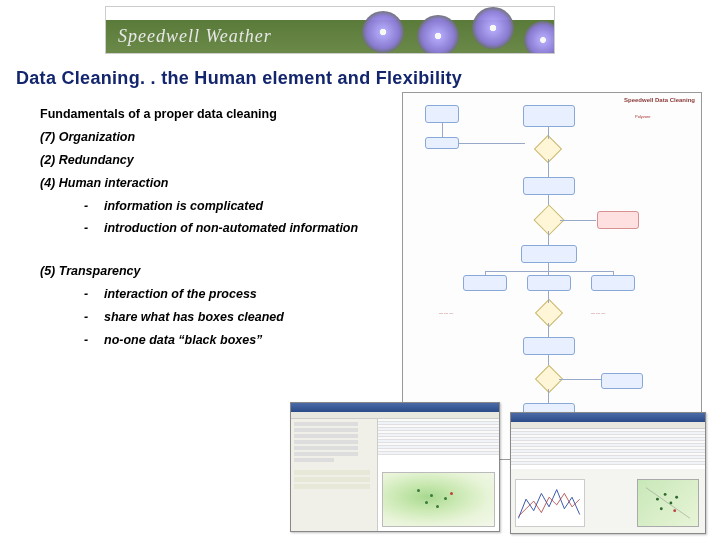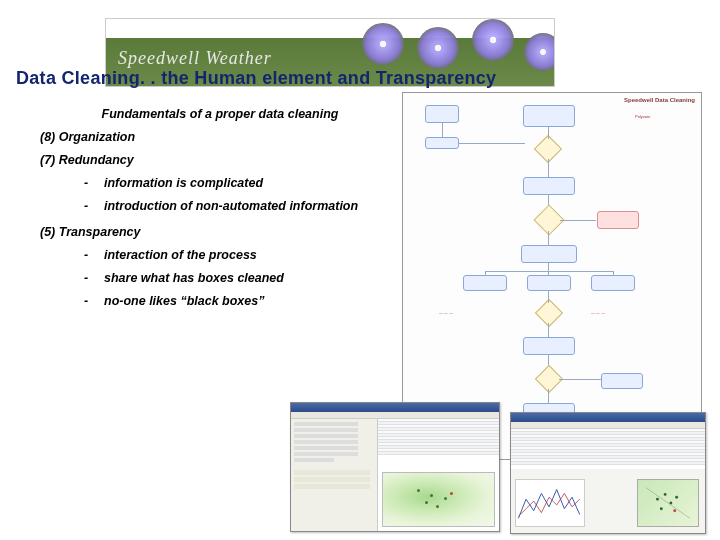--- a/index.html
+++ b/index.html
@@ -7,23 +7,23 @@
     width: 720px;
     height: 540px;
     background: #ffffff;
     font-family: Verdana, Arial, sans-serif;
     position: relative;
     overflow: hidden;
   }
   .logo-area {
     position: absolute;
     left: 105px;
-    top: 18px;
+    top: 6px;
     width: 450px;
-    height: 69px;
+    height: 48px;
     background: linear-gradient(to bottom, #ffffff 0%, #ffffff 28%, #5a7a3a 28%, #6b8a4a 100%);
     border: 1px solid #ccc;
     overflow: hidden;
   }
   .logo-band {
     display: flex;
     align-items: center;
     height: 100%;
     padding-left: 12px;
     position: relative;
@@ -64,24 +64,22 @@
     position: absolute;
     left: 40px;
     top: 100px;
     width: 360px;
     font-size: 12.5px;
     color: #000;
     line-height: 1.35;
   }
   .content .heading {
     font-weight: bold;
-    font-style: italic;
     margin-top: 6px;
     margin-bottom: 6px;
-    text-align: center;
   }
   .content .num {
     font-weight: bold;
     font-style: italic;
     margin-top: 6px;
   }
   .bullets {
     margin-left: 44px;
     margin-top: 4px;
   }
@@ -232,49 +230,50 @@
 <div class="logo-area">
   <div class="logo-band">
     <span class="logo-text">Speedwell Weather</span>
     <div class="flower f1"></div>
     <div class="flower f2"></div>
     <div class="flower f3"></div>
     <div class="flower f4"></div>
   </div>
 </div>
 
-<div class="title">Data Cleaning. . the Human element and Transparency</div>
+<div class="title">Data Cleaning. . the Human element and Flexibility</div>
 
 <div class="content">
   <div class="heading">Fundamentals of a proper data cleaning</div>
-  <div class="num">(8) Organization</div>
-  <div class="num">(7) Redundancy</div>
+  <div class="num">(7) Organization</div>
+  <div class="num">(2) Redundancy</div>
+  <div class="num">(4) Human interaction</div>
   <div class="bullets">
     <div class="row">
       <div class="dash">-</div>
       <div class="txt">information is complicated</div>
     </div>
     <div class="row">
       <div class="dash">-</div>
       <div class="txt">introduction of non-automated information</div>
     </div>
   </div>
-  <div class="num" style="margin-top:10px">(5) Transparency</div>
+  <div class="num" style="margin-top:26px">(5) Transparency</div>
   <div class="bullets">
     <div class="row">
       <div class="dash">-</div>
       <div class="txt">interaction of the process</div>
     </div>
     <div class="row">
       <div class="dash">-</div>
       <div class="txt">share what has boxes cleaned</div>
     </div>
     <div class="row">
       <div class="dash">-</div>
-      <div class="txt">no-one likes “black boxes”</div>
+      <div class="txt">no-one data “black boxes”</div>
     </div>
   </div>
 </div>
 
 <div class="flowchart">
   <div class="fc-title">Speedwell Data Cleaning</div>
   <div class="fc-note" style="right:6px; top:22px; width:60px">Polyvore</div>
 
   <div class="fc-node" style="left:22px; top:12px; width:34px; height:18px"></div>
   <div class="fc-line" style="left:39px; top:30px; width:1px; height:14px"></div>

